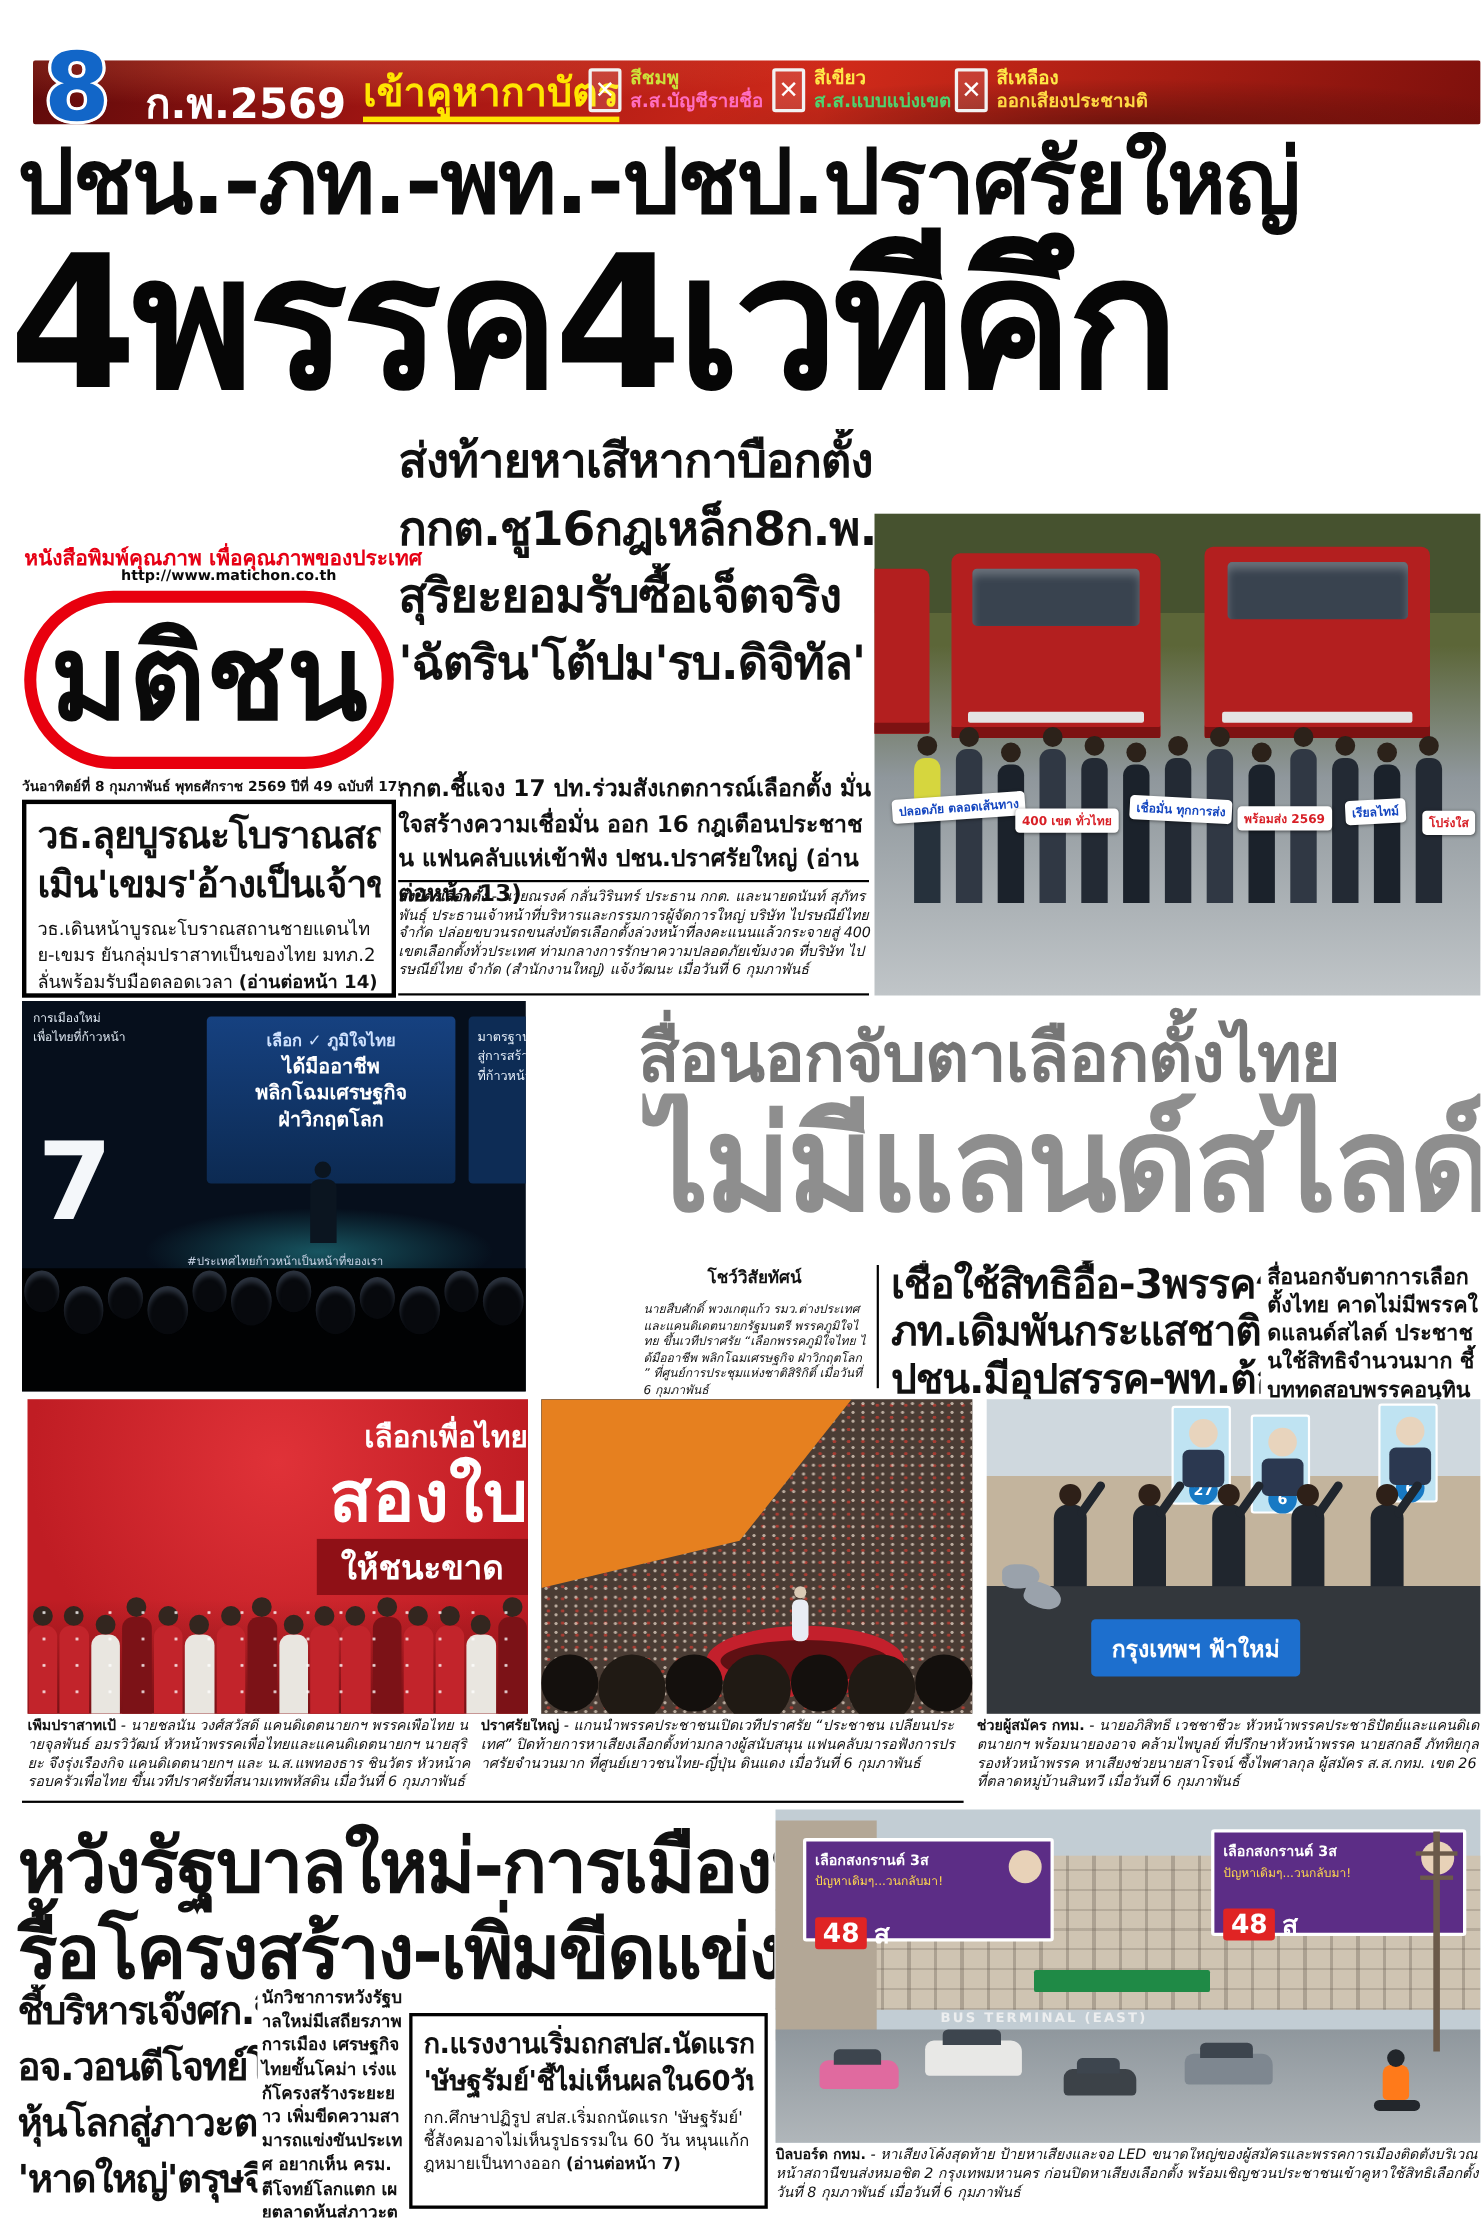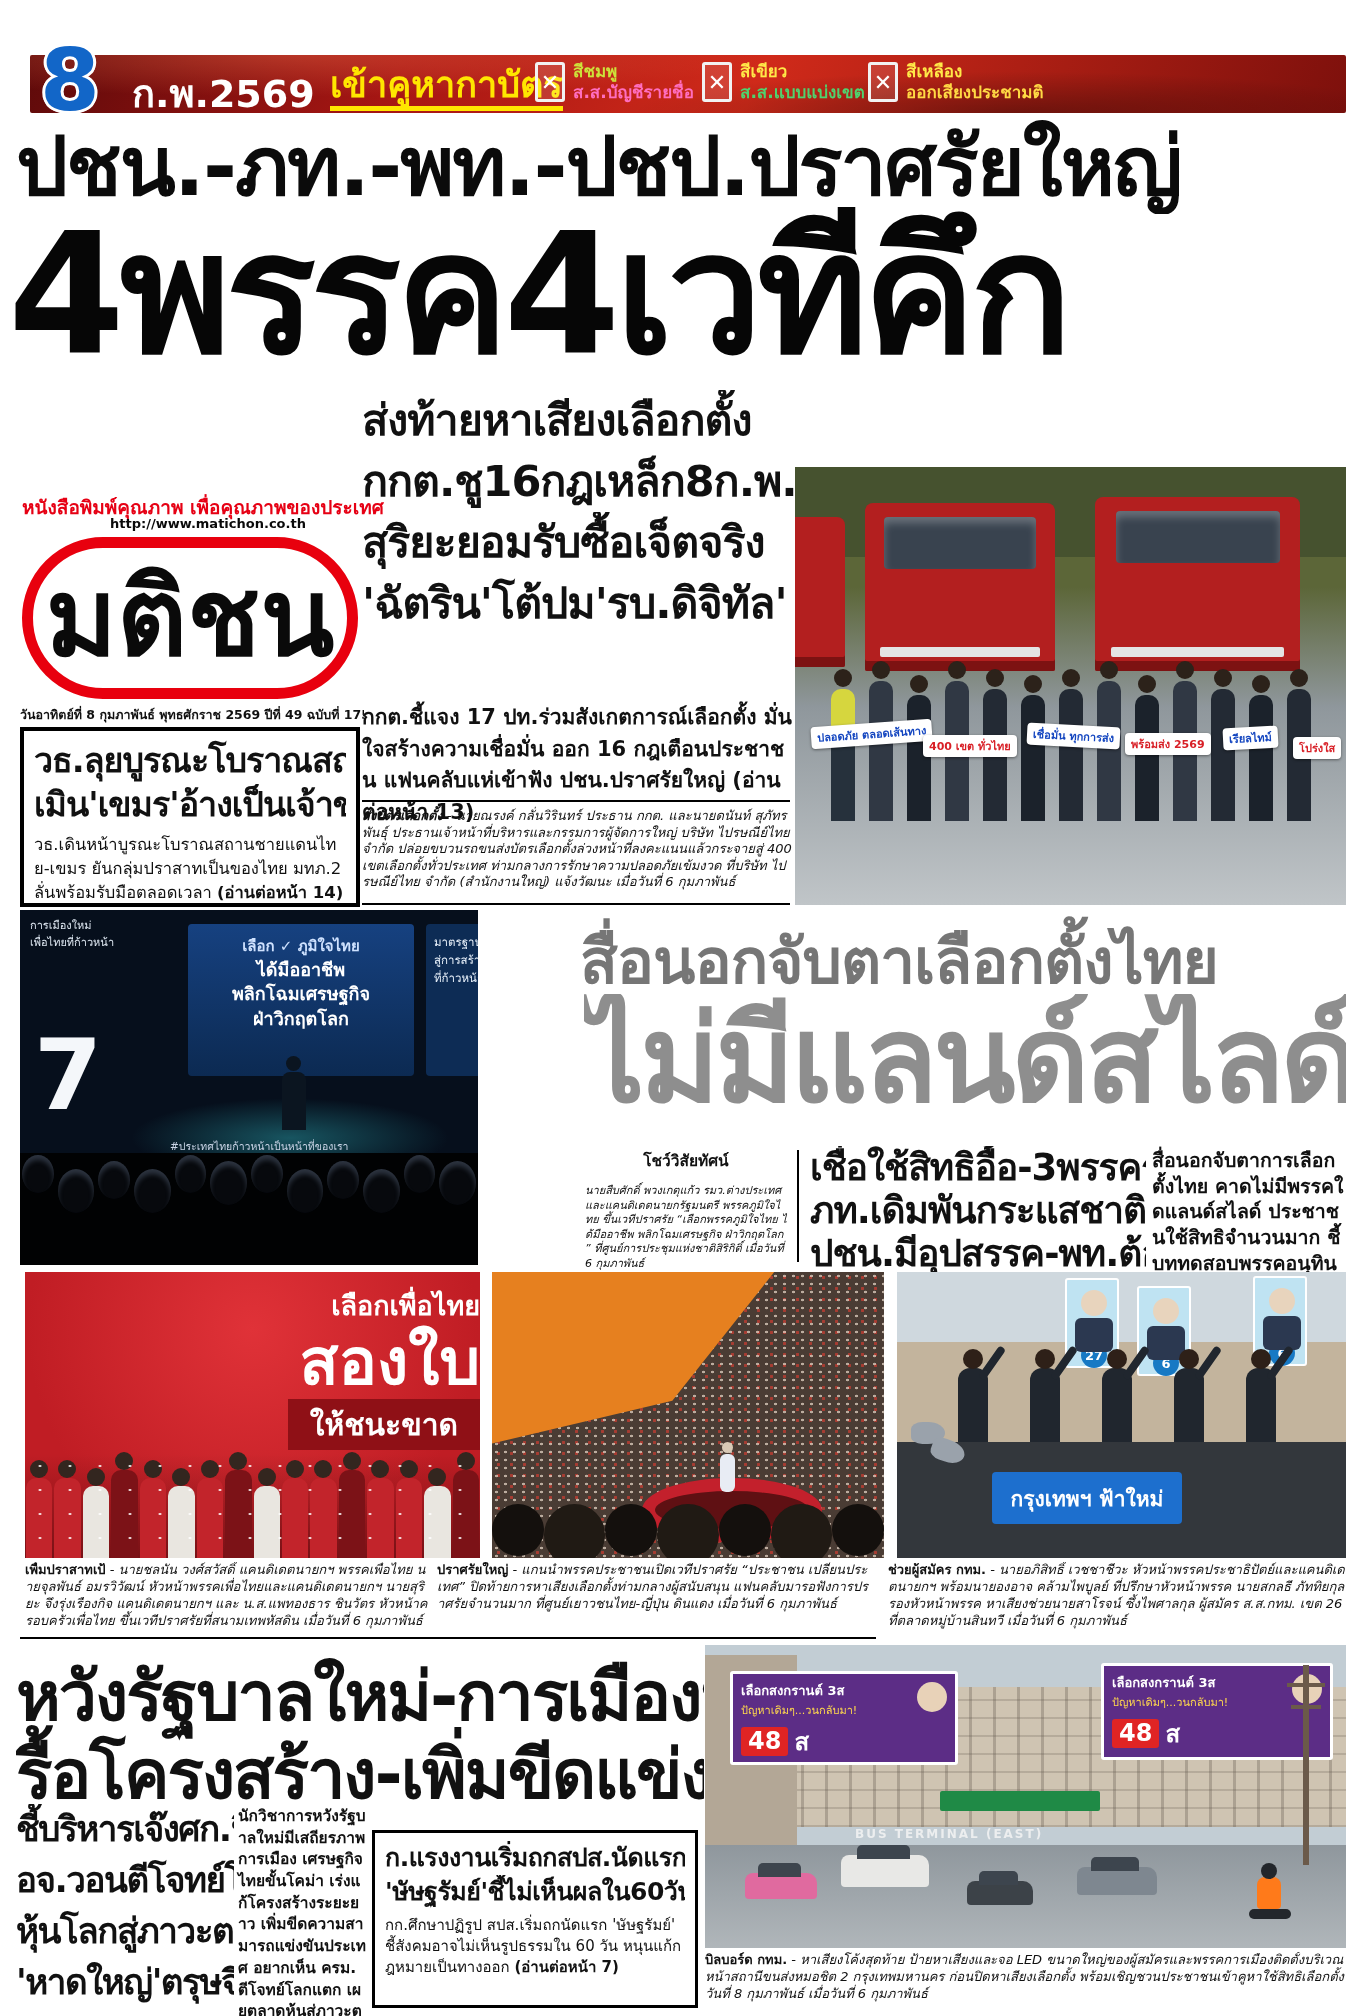--- a/index.html
+++ b/index.html
@@ -157,21 +157,21 @@
   .labor .b{font-size:15px;font-weight:500;line-height:1.42;margin-top:6px;line-break:anywhere}
   
   .street{left:705px;top:1645px;width:641px;height:303px;overflow:hidden;background:#c2cdd4}
   .st-build{position:absolute;left:0;top:42px;width:100%;height:140px;background:#cfc4b2;
     background-image:repeating-linear-gradient(90deg,rgba(90,80,70,.3) 0 3px,transparent 3px 24px),
                      repeating-linear-gradient(0deg,rgba(90,80,70,.22) 0 2px,transparent 2px 18px)}
   .st-tower{position:absolute;left:0;top:10px;width:92px;height:200px;background:#b3a796}
   .bb{position:absolute;background:#5c2d86;border:3px solid #fff;border-radius:3px;padding:6px 8px;color:#fff}
   .bb .l1{font-size:13px;font-weight:900;white-space:nowrap}
   .bb .l2{font-size:11px;color:#ffd84d;white-space:nowrap}
-  .bb .numrow{display:flex;align-items:center;gap:6px;margin-top:3px}
+  .bb .numrow{display:flex;align-items:center;gap:6px;margin-top:19px}
   .bb .n{background:#e02424;color:#fff;font-size:24px;font-weight:900;padding:0 7px;border-radius:3px;line-height:1.2}
   .bb .s{font-size:24px;font-weight:900}
   .bb .face{position:absolute;right:8px;top:8px;width:30px;height:30px;border-radius:50%;background:#e8d2b8}
   .bsign{position:absolute;left:150px;top:182px;font-size:12px;font-weight:800;letter-spacing:2px;color:#f4f4f4;opacity:.85}
   .canopy{position:absolute;left:235px;top:146px;width:160px;height:20px;background:#1f8a46;border-radius:2px}
   .road{position:absolute;left:0;top:200px;width:100%;height:103px;background:linear-gradient(#8f979d,#b0b6ba)}
   .car{position:absolute;border-radius:8px 10px 4px 4px}
   .car::before{content:"";position:absolute;left:18%;top:-10px;width:60%;height:14px;background:#3d454e;border-radius:5px 5px 0 0}
   .pole{position:absolute;left:598px;top:20px;width:6px;height:200px;background:#6b5a4a}
   .pole::before{content:"";position:absolute;left:-16px;top:18px;width:38px;height:4px;background:#6b5a4a}
@@ -223,21 +223,21 @@
 </div>
 <div class="abs dateline">วันอาทิตย์ที่ 8 กุมภาพันธ์ พุทธศักราช 2569 ปีที่ 49 ฉบับที่ 17500 ราคา 10 บาท</div>
 
 <div class="abs culture">
   <div class="h">วธ.ลุยบูรณะโบราณสถาน</div>
   <div class="h">เมิน'เขมร'อ้างเป็นเจ้าของ</div>
   <div class="b"><span>วธ.เดินหน้าบูรณะโบราณสถานชายแดนไทย-เขมร ยันกลุ่มปราสาทเป็นของไทย มทภ.2 ลั่นพร้อมรับมือตลอดเวลา </span><span class="more">(อ่านต่อหน้า 14)</span></div>
 </div>
 
 <div class="abs lead-subs">
-  <div>ส่งท้ายหาเสียงเลือกตั้ง</div>
+  <div>ส่งท้ายหาเสีหากาบือกตั้ง</div>
   <div>กกต.ชู16กฎเหล็ก8ก.พ.</div>
   <div>สุริยะยอมรับซื้อเจ็ตจริง</div>
   <div>'ฉัตริน'โต้ปม'รบ.ดิจิทัล'</div>
 </div>
 <div class="abs lead-sum"><span>กกต.ชี้แจง 17 ปท.ร่วมสังเกตการณ์เลือกตั้ง มั่นใจสร้างความเชื่อมั่น ออก 16 กฎเตือนประชาชน แฟนคลับแห่เข้าฟัง ปชน.ปราศรัยใหญ่ </span><span class="more">(อ่านต่อหน้า 13)</span></div>
 <div class="abs rule rule1"></div>
 <div class="abs lead-cap"><span class="cap-t">ส่งบัตรเลือกตั้ง</span> <span>- นายณรงค์ กลั่นวิรินทร์ ประธาน กกต. และนายดนันท์ สุภัทรพันธุ์ ประธานเจ้าหน้าที่บริหารและกรรมการผู้จัดการใหญ่ บริษัท ไปรษณีย์ไทย จำกัด ปล่อยขบวนรถขนส่งบัตรเลือกตั้งล่วงหน้าที่ลงคะแนนแล้วกระจายสู่ 400 เขตเลือกตั้งทั่วประเทศ ท่ามกลางการรักษาความปลอดภัยเข้มงวด ที่บริษัท ไปรษณีย์ไทย จำกัด (สำนักงานใหญ่) แจ้งวัฒนะ เมื่อวันที่ 6 กุมภาพันธ์</span></div>
 <div class="abs rule rule2"></div>
 
 <div class="abs tphoto">

